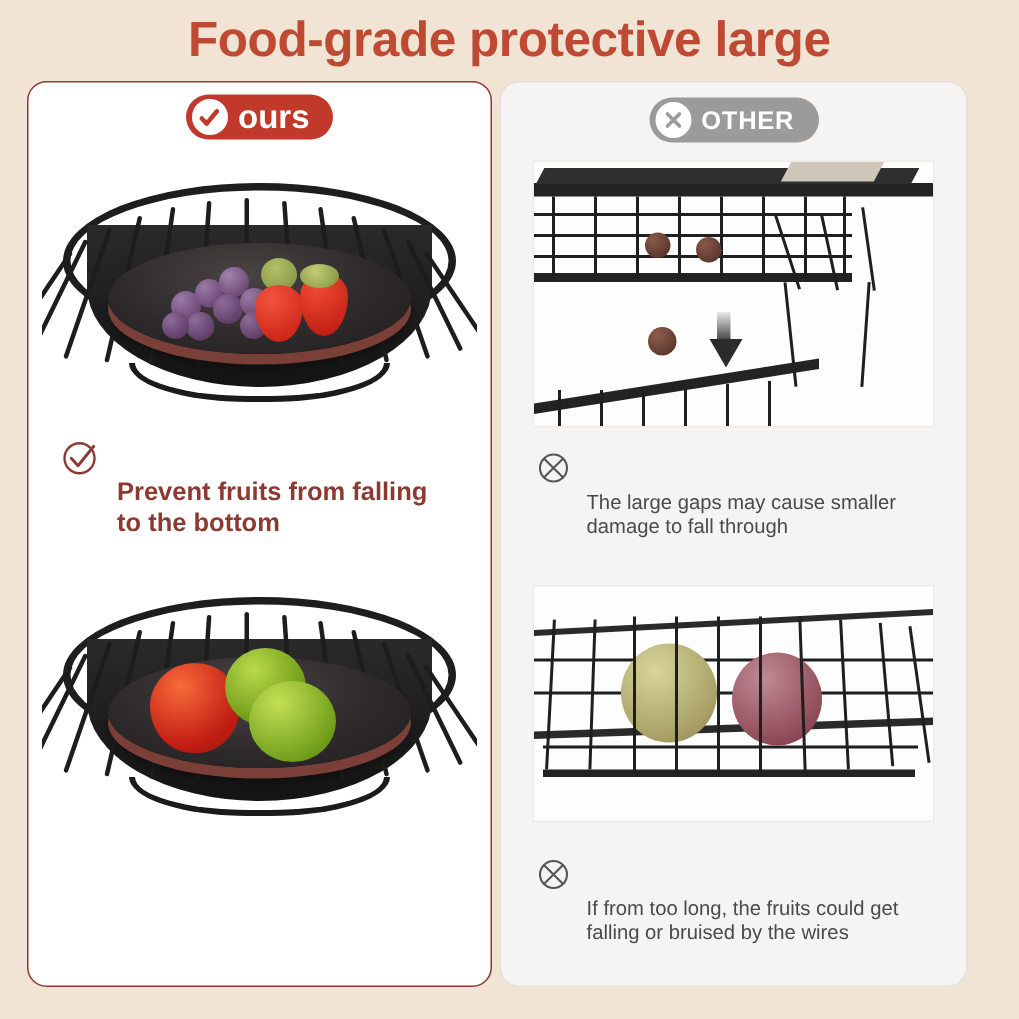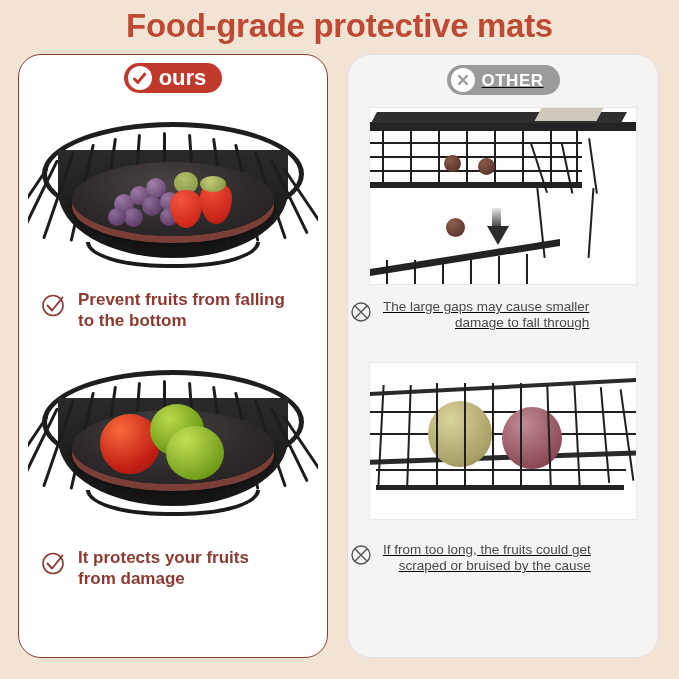--- a/index.html
+++ b/index.html
@@ -30,36 +30,35 @@
     position: absolute;
     left: 0; top: 48px;
     width: 679px;
     height: 620px;
   }
 
   .panel {
     position: absolute;
     top: 6px;
     height: 604px;
-    border-radius: 23px;
+    border-radius: 13px;
   }
 
   .panel-ours {
     left: 18px;
     width: 310px;
     background: #ffffff;
     border: 1.6px solid #8c3a31;
   }
 
   .panel-other {
-    left: 347px;
+    left: 333px;
     width: 312px;
     background: #f5f4f2;
     border: 1.4px solid #e2e0dc;
-    text-decoration: underline;
   }
 
   
   .badge-row {
     height: 46px;
     display: flex;
     align-items: center;
     justify-content: center;
   }
 
@@ -153,25 +152,25 @@
   }
 
   
   .feature {
     display: flex;
     align-items: flex-start;
     gap: 11px;
     padding: 0 16px 0 22px;
   }
   .feature-ours  { margin-top: 12px; }
-  .feature-other { margin-top: 14px; padding-left: 2px; text-align: right; }
+  .feature-other { margin-top: 14px; padding-left: 24px; }
 
   .feature-icon { flex: 0 0 auto; margin-top: 2px; }
 
-  .feature-text { line-height: 1.22; }
+  .feature-text { line-height: 1.22; margin-top: 28px; }
   .feature-ours .feature-text {
     color: #8c3a31; font-size: 17px; font-weight: 600;
   }
   .feature-other .feature-text {
     color: #4a4a4a; font-size: 13.5px; font-weight: 400;
   }
 
   
   .vs-badge {
     position: absolute;
@@ -188,21 +187,21 @@
     font-size: 31px;
     font-weight: 700;
     font-style: italic;
     letter-spacing: -1px;
     line-height: 1;
   }
 </style>
 </head>
 <body>
 
-<h1 class="page-title">Food-grade protective mats</h1>
+<h1 class="page-title">Food-grade protective large</h1>
 
 <div class="compare">
 
   <section class="panel panel-ours">
 
     <div class="badge-row">
       <div class="badge badge-ours">
         <span class="badge-icon">
           <svg width="17" height="17" viewBox="0 0 17 17">
             <path d="M3.5 9 L6.8 12.4 L13.6 4.2" fill="none" stroke="#c0392b" stroke-width="3" stroke-linecap="round" stroke-linejoin="round"></path>
@@ -280,32 +279,20 @@
         <div class="wire" style="left:240px;top:52px; height:70px; transform:rotate(-34deg);"></div>
         <div class="basket-foot"></div>
         <div class="basket-mat"></div>
 
         <div class="fruit" style="left:58px; top:50px; width:60px;height:60px;background:radial-gradient(circle at 34% 26%,#f86a3a,#c01c12 68%,#8d1b14);border-radius:50% 50% 48% 48%/48% 48% 52% 52%;"></div>
         <div class="fruit" style="left:108px;top:40px; width:54px;height:52px;background:radial-gradient(circle at 36% 28%,#b9d94a,#6e9a18 70%,#4e7410);border-radius:50%;"></div>
         <div class="fruit" style="left:124px;top:62px; width:58px;height:54px;background:radial-gradient(circle at 34% 26%,#c3e055,#74a01c 70%,#527a12);border-radius:50%;"></div>
       </div>
     </div>
 
-    <div class="feature feature-ours" style="margin-top:22px;">
-      <span class="feature-icon">
-        <svg width="26" height="26" viewBox="0 0 26 26">
-          <circle cx="12" cy="13.5" r="10" fill="none" stroke="#8c3a31" stroke-width="1.6"></circle>
-          <path d="M6.5 13.5 L11 18.5 L21.5 5.5" fill="none" stroke="#8c3a31" stroke-width="1.9" stroke-linecap="round" stroke-linejoin="round"></path>
-        </svg>
-      </span>
-      <span class="feature-text">
-        <span>It protects your fruits</span><br>
-        <span>from damage</span>
-      </span>
-    </div>
 
   </section>
 
   <section class="panel panel-other">
 
     <div class="badge-row" style="height:50px;">
       <div class="badge badge-other">
         <span class="badge-icon">
           <svg width="16" height="16" viewBox="0 0 16 16">
             <path d="M4 4 L12 12 M12 4 L4 12" fill="none" stroke="#9b9b9b" stroke-width="2.4" stroke-linecap="round"></path>
@@ -396,20 +383,20 @@
 
     <div class="feature feature-other" style="margin-top:22px;">
       <span class="feature-icon">
         <svg width="22" height="22" viewBox="0 0 22 22">
           <circle cx="11" cy="11" r="9" fill="none" stroke="#555555" stroke-width="1.4"></circle>
           <path d="M4.8 4.8 L17.2 17.2 M17.2 4.8 L4.8 17.2" fill="none" stroke="#555555" stroke-width="1.4"></path>
         </svg>
       </span>
       <span class="feature-text">
         <span>If from too long, the fruits could get</span><br>
-        <span>scraped or bruised by the cause</span>
+        <span>falling or bruised by the wires</span>
       </span>
     </div>
 
   </section>
 
 
 </div>
 
 </body></html>

